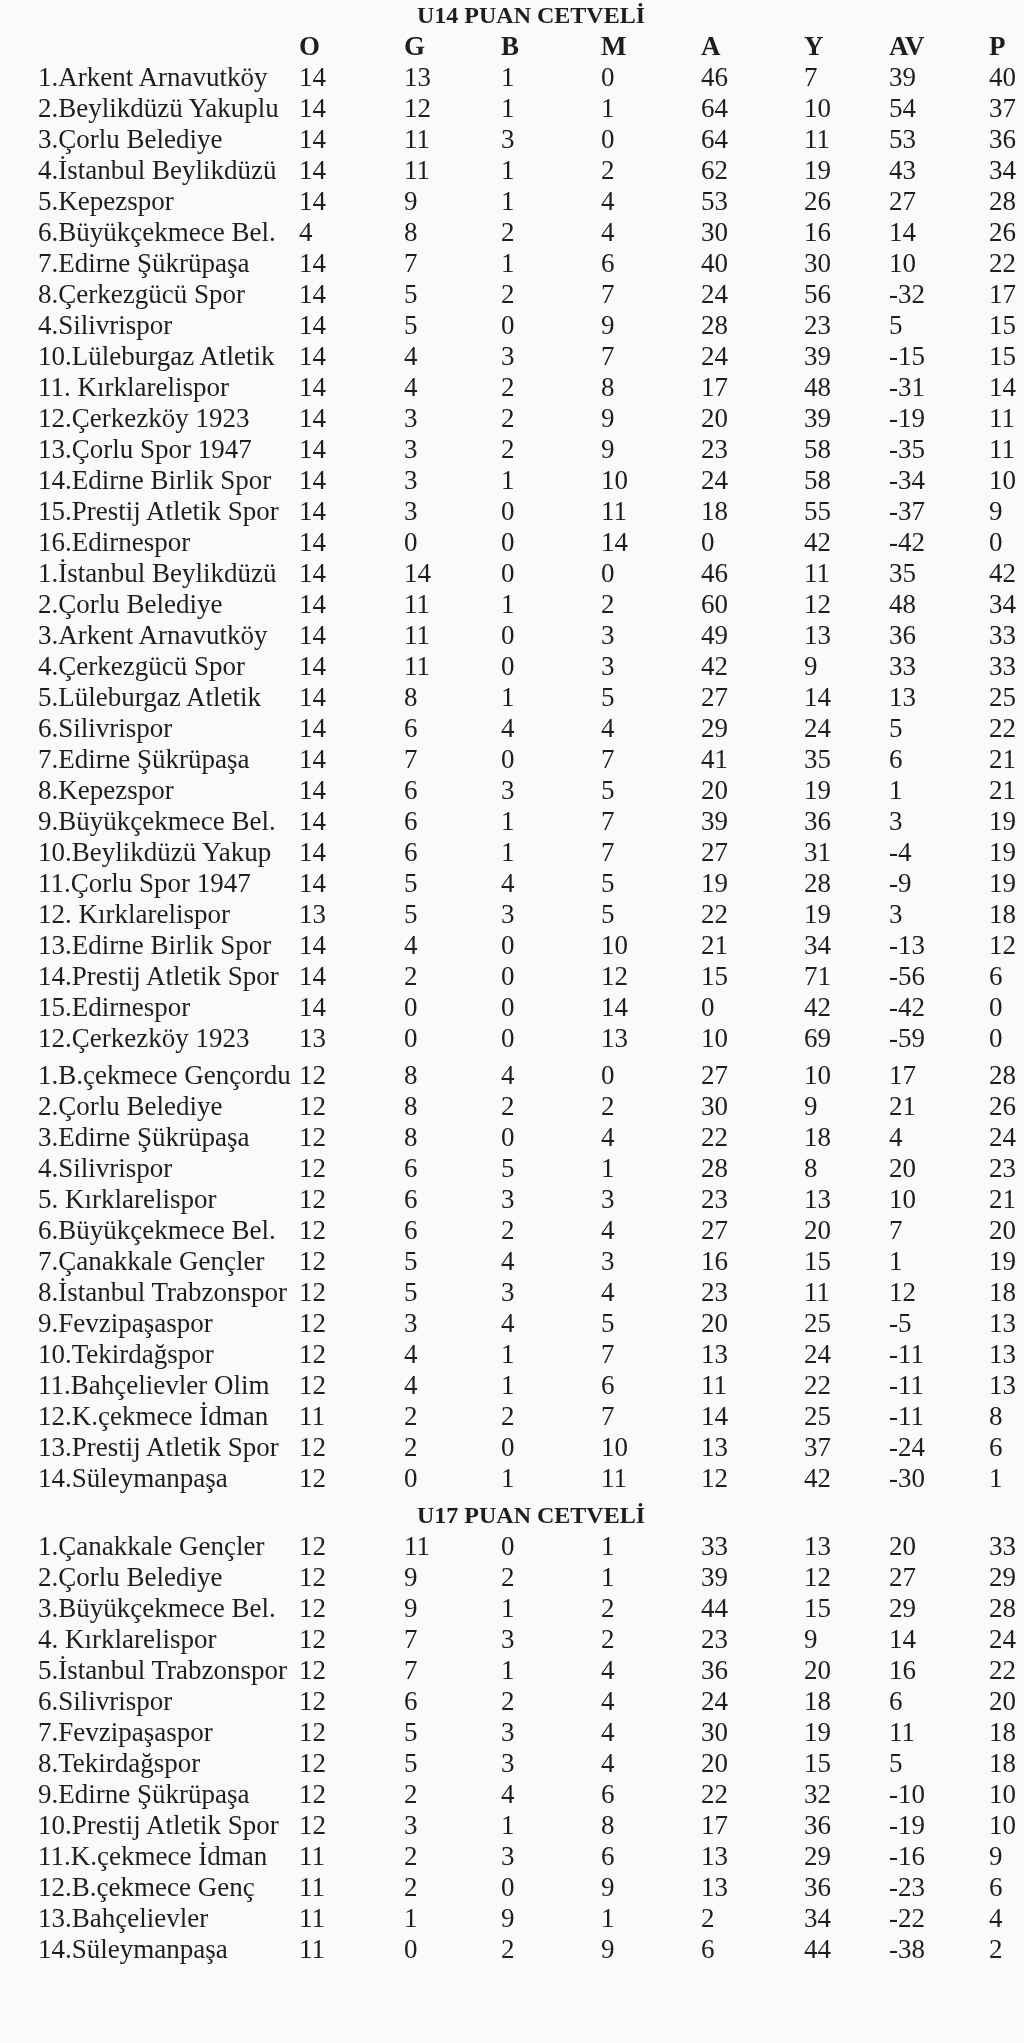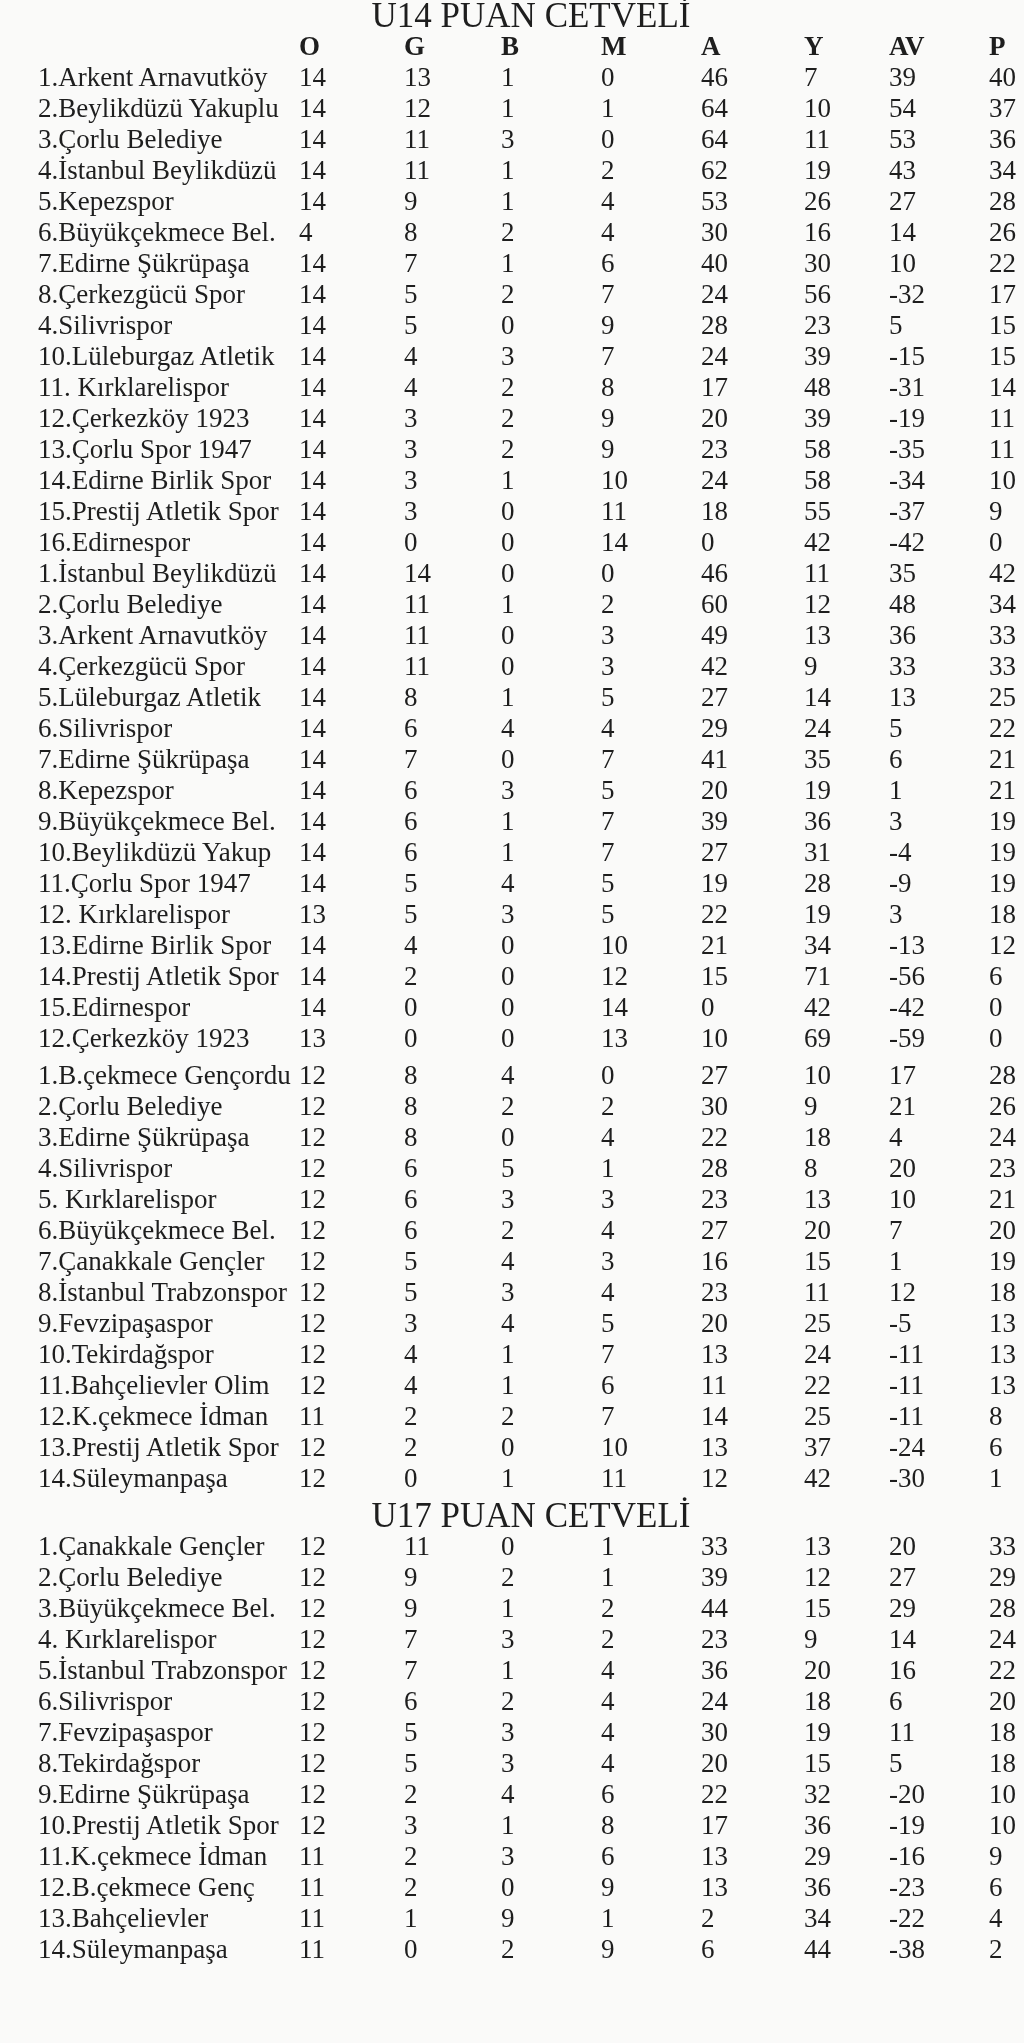--- a/index.html
+++ b/index.html
@@ -11,22 +11,22 @@
     overflow:hidden;
   }
   main{
     box-sizing:border-box;
     width:1024px;height:2043px;
     padding-left:38px;
   }
   .section-title{
     height:31px;
     line-height:31px;
-    font-weight:normal;
-    font-size:35px;
+    font-weight:bold;
+    font-size:24px;
     text-align:center;
     width:986px; 
     white-space:nowrap;
   }
   .grid{
     display:grid;
     grid-template-columns:257px 105px 97px 100px 100px 103px 85px 100px 1fr;
     align-items:center;
     height:31px;
     font-size:27px;
@@ -676,21 +676,21 @@
           <span class="num">18</span>
         </div>
         <div class="grid row">
           <span class="team">9.Edirne Şükrüpaşa</span>
           <span class="num">12</span>
           <span class="num">2</span>
           <span class="num">4</span>
           <span class="num">6</span>
           <span class="num">22</span>
           <span class="num">32</span>
-          <span class="num">-20</span>
+          <span class="num">-10</span>
           <span class="num">10</span>
         </div>
         <div class="grid row">
           <span class="team">10.Prestij Atletik Spor</span>
           <span class="num">12</span>
           <span class="num">3</span>
           <span class="num">1</span>
           <span class="num">8</span>
           <span class="num">17</span>
           <span class="num">36</span>

